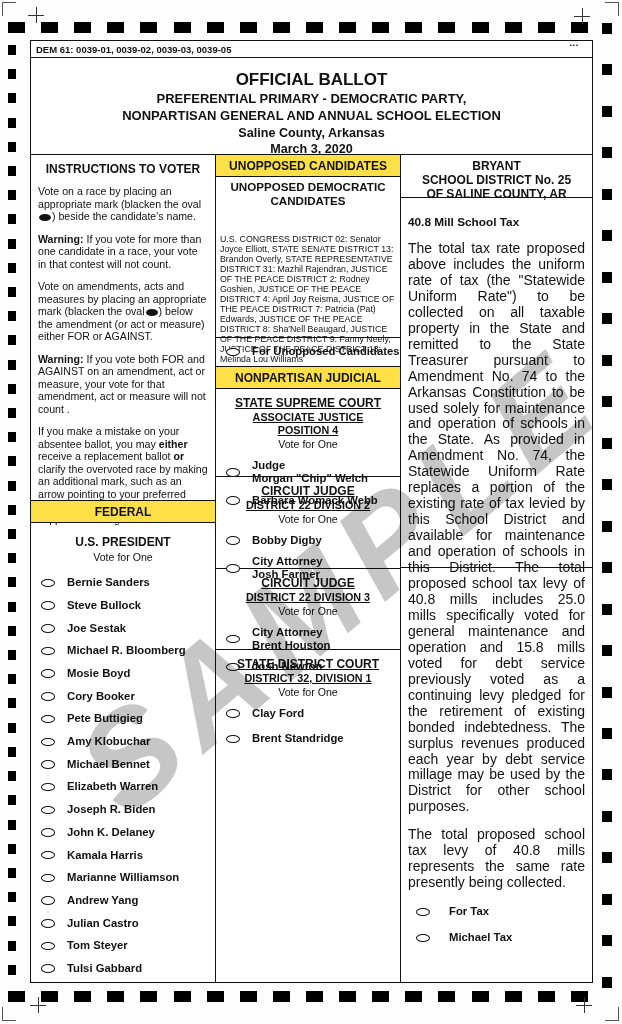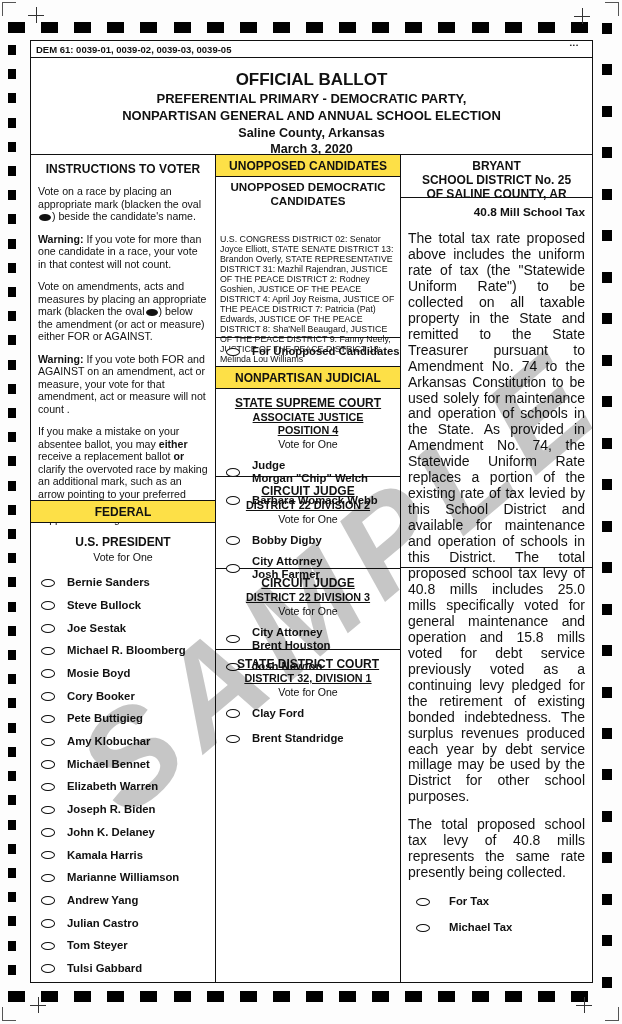--- a/index.html
+++ b/index.html
@@ -89,21 +89,21 @@
   .race .cand-row { margin-bottom:8px; }
   .race-22-2 { height:92px; }
   .race-sc   { height:88px; }
   .race-22-3 { height:81px; }
   .race-sdc .cand-row { margin-bottom:12px; }
 
   
   .school-header { height:43px; flex:none; border-bottom:1.2px solid #111; box-sizing:border-box;
     text-align:center; font-weight:bold; font-size:12px; line-height:1.18; padding-top:4px; }
   .tax-block { height:370px; flex:none; border-bottom:1.2px solid #111; box-sizing:border-box; padding:0 7px; }
-  .tax-title { text-align:right; font-weight:bold; font-size:11.8px; margin:7px 0 2px; }
+  .tax-title { text-align:left; font-weight:bold; font-size:11.8px; margin:17px 0 2px; }
   .tax-body { font-size:14px; line-height:1.14; text-align:justify; margin:12px 0 10px; }
   .tax-ovals .cand-row { margin-bottom:13px; padding-left:8px;gap:7px; }
   .tax-ovals { margin-top:14px; }
 
   
   .watermark {
     position:absolute; left:-45px; top:505px; width:770px; text-align:center;
     font-size:132px; font-weight:bold; font-style:italic; letter-spacing:14px;
     color:rgba(120,120,120,0.42); transform:rotate(-40deg);
     pointer-events:none; z-index:5; mix-blend-mode:multiply; white-space:nowrap;

